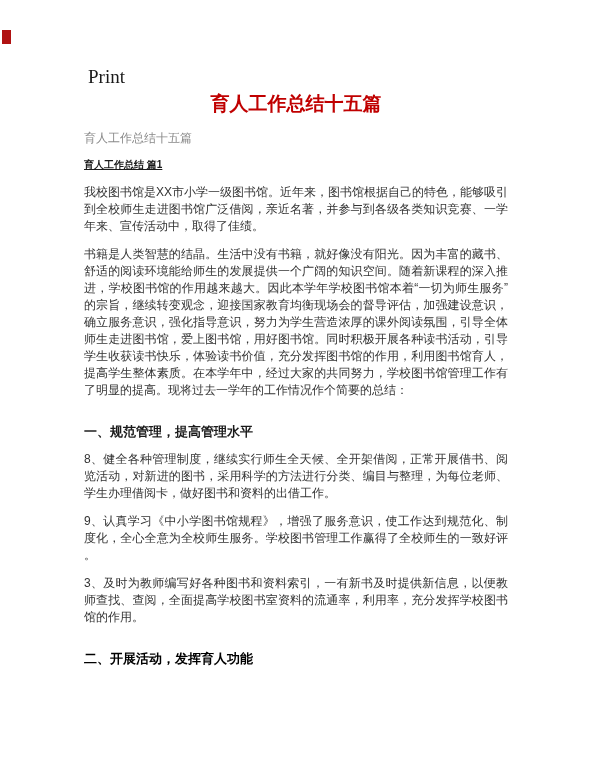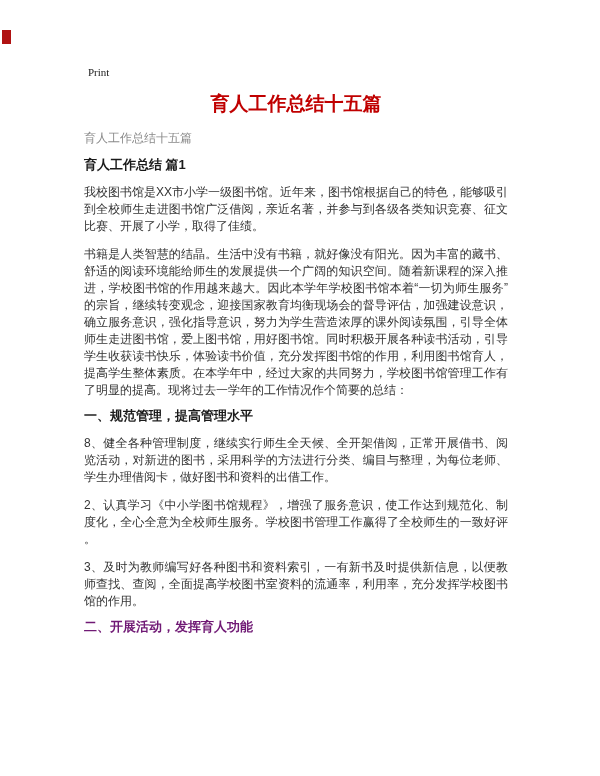--- a/index.html
+++ b/index.html
@@ -10,76 +10,76 @@
     font-family: "Liberation Sans", "DejaVu Sans", sans-serif;
   }
   .broken-img {
     position: absolute; left: 2px; top: 30px;
     width: 9px; height: 14px;
     display: inline-block;
   }
   .print-link {
     position: absolute; left: 88px; top: 66px;
     font-family: "Liberation Serif", "DejaVu Serif", serif;
-    font-size: 11px; color: #1a1a1a;
+    font-size: 19px; color: #1a1a1a;
     cursor: pointer; text-decoration: none;
   }
   .doc {
     position: absolute; left: 84px; top: 0;
     width: 424px; color: #333333;
   }
   .title {
     margin-top: 92px;
     text-align: center;
     font-size: 19px; font-weight: bold; line-height: 24px;
   }
   .subtitle {
     margin-top: 15px;
     font-size: 12px; line-height: 15px;
   }
   .section-label {
     margin-top: 10px;
-    font-size: 13px; font-weight: bold; line-height: 17px;
+    font-size: 10px; font-weight: bold; line-height: 17px; text-decoration: underline;
   }
   p.body-text {
     margin-top: 11px;
     font-size: 12px; line-height: 17px;
     text-align: justify;
     word-break: break-all;
     line-break: anywhere;
   }
   h3.sec-heading {
-    margin-top: 8px;
+    margin-top: 24px;
     font-size: 13px; font-weight: bold; line-height: 17px;
   }
 </style>
 </head>
 <body>
 
 <span class="broken-img" style="background: rgb(176, 18, 18);"></span>
 
 <a class="print-link">Print</a>
 
 <div class="doc">
 
   <h1 class="title" style="color: rgb(192, 0, 0);">育人工作总结十五篇</h1>
 
   <div class="subtitle" style="color: rgb(138, 138, 138);">育人工作总结十五篇</div>
 
   <div class="section-label" style="color: rgb(26, 26, 26);">育人工作总结 篇1</div>
 
-  <p class="body-text">我校图书馆是XX市小学一级图书馆。近年来，图书馆根据自己的特色，能够吸引到全校师生走进图书馆广泛借阅，亲近名著，并参与到各级各类知识竞赛、征文比赛、开展了小学，取得了佳绩。</p>
+  <p class="body-text">我校图书馆是XX市小学一级图书馆。近年来，图书馆根据自己的特色，能够吸引到全校师生走进图书馆广泛借阅，亲近名著，并参与到各级各类知识竞赛、一学年来、宣传活动中，取得了佳绩。</p>
 
   <p class="body-text">书籍是人类智慧的结晶。生活中没有书籍，就好像没有阳光。因为丰富的藏书、舒适的阅读环境能给师生的发展提供一个广阔的知识空间。随着新课程的深入推进，学校图书馆的作用越来越大。因此本学年学校图书馆本着“一切为师生服务”的宗旨，继续转变观念，迎接国家教育均衡现场会的督导评估，加强建设意识，确立服务意识，强化指导意识，努力为学生营造浓厚的课外阅读氛围，引导全体师生走进图书馆，爱上图书馆，用好图书馆。同时积极开展各种读书活动，引导学生收获读书快乐，体验读书价值，充分发挥图书馆的作用，利用图书馆育人，提高学生整体素质。在本学年中，经过大家的共同努力，学校图书馆管理工作有了明显的提高。现将过去一学年的工作情况作个简要的总结：</p>
 
   <h3 class="sec-heading" style="color: rgb(26, 26, 26);">一、规范管理，提高管理水平</h3>
 
   <p class="body-text">8、健全各种管理制度，继续实行师生全天候、全开架借阅，正常开展借书、阅览活动，对新进的图书，采用科学的方法进行分类、编目与整理，为每位老师、学生办理借阅卡，做好图书和资料的出借工作。</p>
 
-  <p class="body-text">2、认真学习《中小学图书馆规程》，增强了服务意识，使工作达到规范化、制度化，全心全意为全校师生服务。学校图书管理工作赢得了全校师生的一致好评。</p>
+  <p class="body-text">9、认真学习《中小学图书馆规程》，增强了服务意识，使工作达到规范化、制度化，全心全意为全校师生服务。学校图书管理工作赢得了全校师生的一致好评。</p>
 
   <p class="body-text">3、及时为教师编写好各种图书和资料索引，一有新书及时提供新信息，以便教师查找、查阅，全面提高学校图书室资料的流通率，利用率，充分发挥学校图书馆的作用。</p>
 
 
-  <h3 class="sec-heading" style="color: #701a75;">二、开展活动，发挥育人功能</h3>
+  <h3 class="sec-heading" style="color: #000000;">二、开展活动，发挥育人功能</h3>
 
 
 </div>
 
 </body></html>

